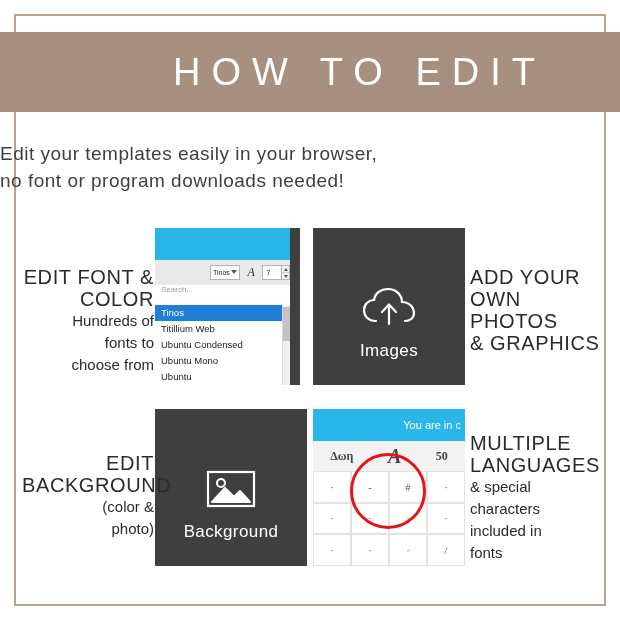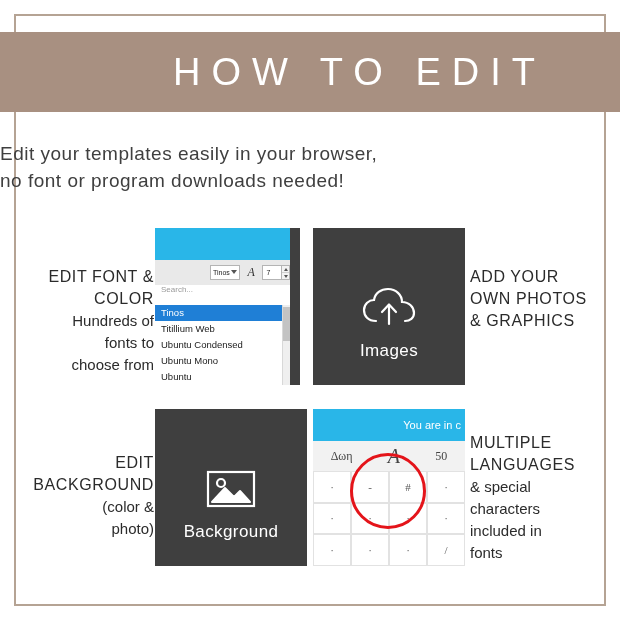--- a/index.html
+++ b/index.html
@@ -63,21 +63,21 @@
   }
 
   
   .caption {
     position: absolute;
     color: #2b2b2b;
     font-size: 15px;
     line-height: 22px;
   }
   .caption .hdr {
-    font-size: 16px;
+    font-size: 20px;
     letter-spacing: 0.6px;
     display: block;
   }
   .caption .sub {
     display: block;
     font-size: 15px;
   }
 
   
   .panel {
@@ -293,20 +293,21 @@
     left: 0; top: 32px;
     width: 152px; height: 30px;
     background: #f2f2f2;
     border-bottom: 1px solid #d8d8d8;
     display: flex;
     align-items: center;
     justify-content: space-around;
     color: #444;
     font-size: 12px;
     font-family: "Liberation Serif", serif;
+    font-weight: bold;
   }
   .kb-sugg .big {
     font-size: 20px;
     font-style: italic;
   }
   .kb-grid {
     position: absolute;
     left: 0; top: 62px;
     width: 152px;
     bottom: 0;

